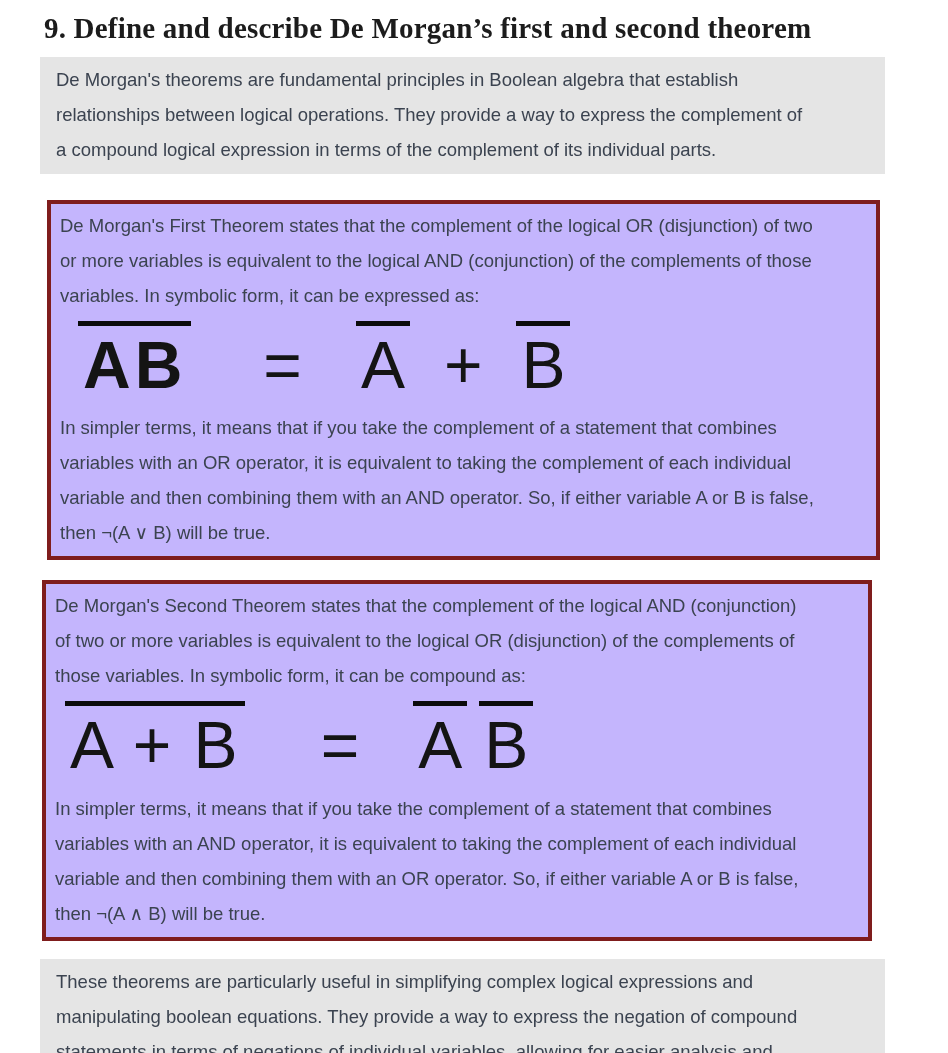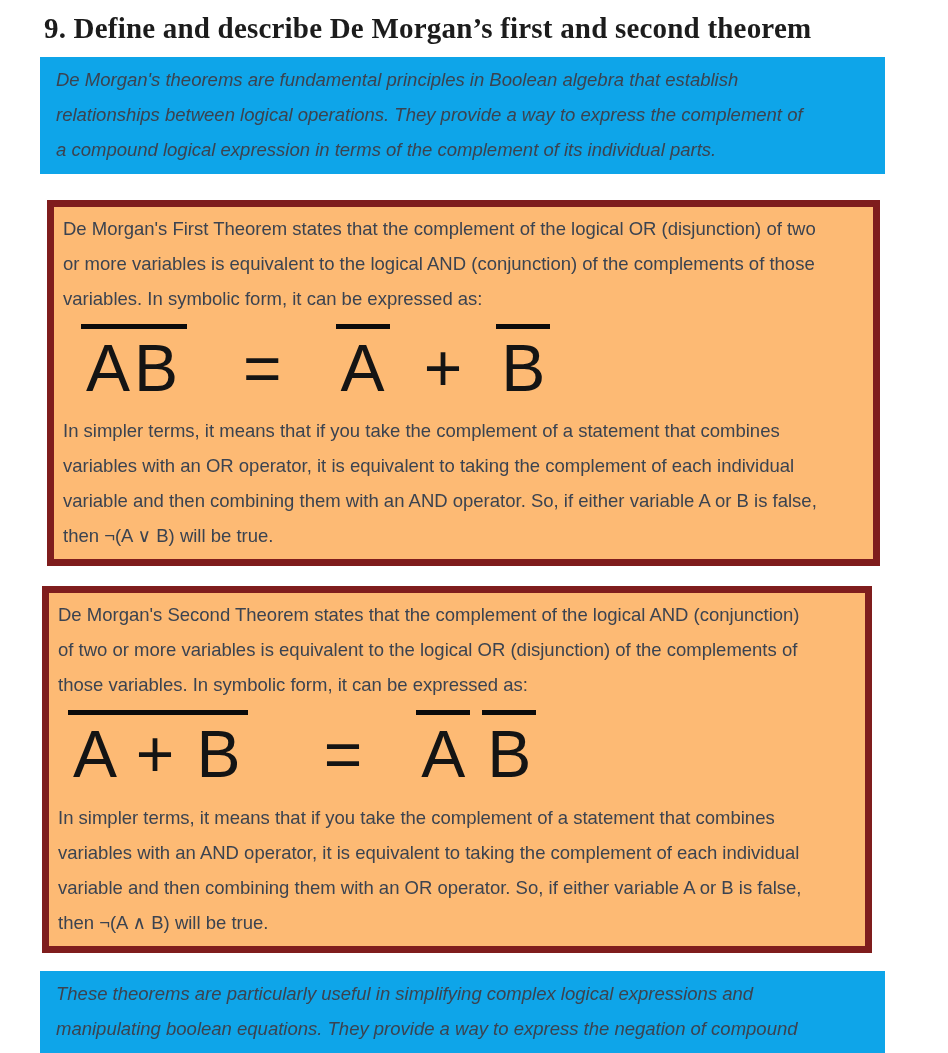--- a/index.html
+++ b/index.html
@@ -22,31 +22,30 @@
     margin: 4px 0 12px 44px;
     letter-spacing: 0.2px;
   }
   .para {
     white-space: pre-line;
     font-size: 18.5px;
     line-height: 35px;
     color: #3b4350;
   }
   .gray-block {
-    background: #0ea5e9;
+    background: #e5e5e5;
     margin-left: 40px;
     width: 845px;
     padding: 5px 16px 7px 16px;
-    font-style: italic;
   }
   .intro-block { margin-bottom: 26px; }
   .outro-block { margin-top: 18px; }
   .theorem-box {
-    background: #fdba74;
-    border: 7px solid #7f1d1d;
+    background: #c4b5fd;
+    border: 4px solid #7f1d1d;
     padding: 4px 28px 6px 9px;
   }
   .theorem-box-first {
     margin-left: 47px;
     width: 833px;
     margin-bottom: 20px;
   }
   .theorem-box-second {
     margin-left: 42px;
     width: 830px;
@@ -58,21 +57,21 @@
     color: #141414;
     font-weight: 400;
     white-space: nowrap;
   }
   .formula .term { display: inline-block; }
   .formula .ov {
     border-top: 5px solid #0b0b0b;
     padding: 5px 5px 0 5px;
   }
   .formula-first { margin-left: 18px; }
-  .formula-first .f-lhs { margin-right: 56px; letter-spacing: 4px; }
+  .formula-first .f-lhs { margin-right: 72px; letter-spacing: 4px; font-weight: bold; }
   .formula-first .f-eq  { margin-right: 54px; }
   .formula-first .f-op  { margin: 0 34px; }
   .formula-second { margin-left: 10px; }
   .formula-second .f-lhs { margin-right: 76px; letter-spacing: 2px; }
   .formula-second .f-eq  { margin-right: 54px; }
   .formula-second .f-t1  { margin-right: 12px; }
 </style>
 </head>
 <body>
 
@@ -97,21 +96,21 @@
 
     <p class="para">In simpler terms, it means that if you take the complement of a statement that combines
 variables with an OR operator, it is equivalent to taking the complement of each individual
 variable and then combining them with an AND operator. So, if either variable A or B is false,
 then ¬(A ∨ B) will be true.</p>
   </div>
 
   <div class="theorem-box theorem-box-second">
     <p class="para">De Morgan's Second Theorem states that the complement of the logical AND (conjunction)
 of two or more variables is equivalent to the logical OR (disjunction) of the complements of
-those variables. In symbolic form, it can be expressed as:</p>
+those variables. In symbolic form, it can be compound as:</p>
 
     <div class="formula formula-second">
       <span class="term ov f-lhs">A + B</span><span class="term f-eq">=</span><span class="term ov f-t1">A</span><span class="term ov f-t2">B</span>
     </div>
 
     <p class="para">In simpler terms, it means that if you take the complement of a statement that combines
 variables with an AND operator, it is equivalent to taking the complement of each individual
 variable and then combining them with an OR operator. So, if either variable A or B is false,
 then ¬(A ∧ B) will be true.</p>
   </div>

